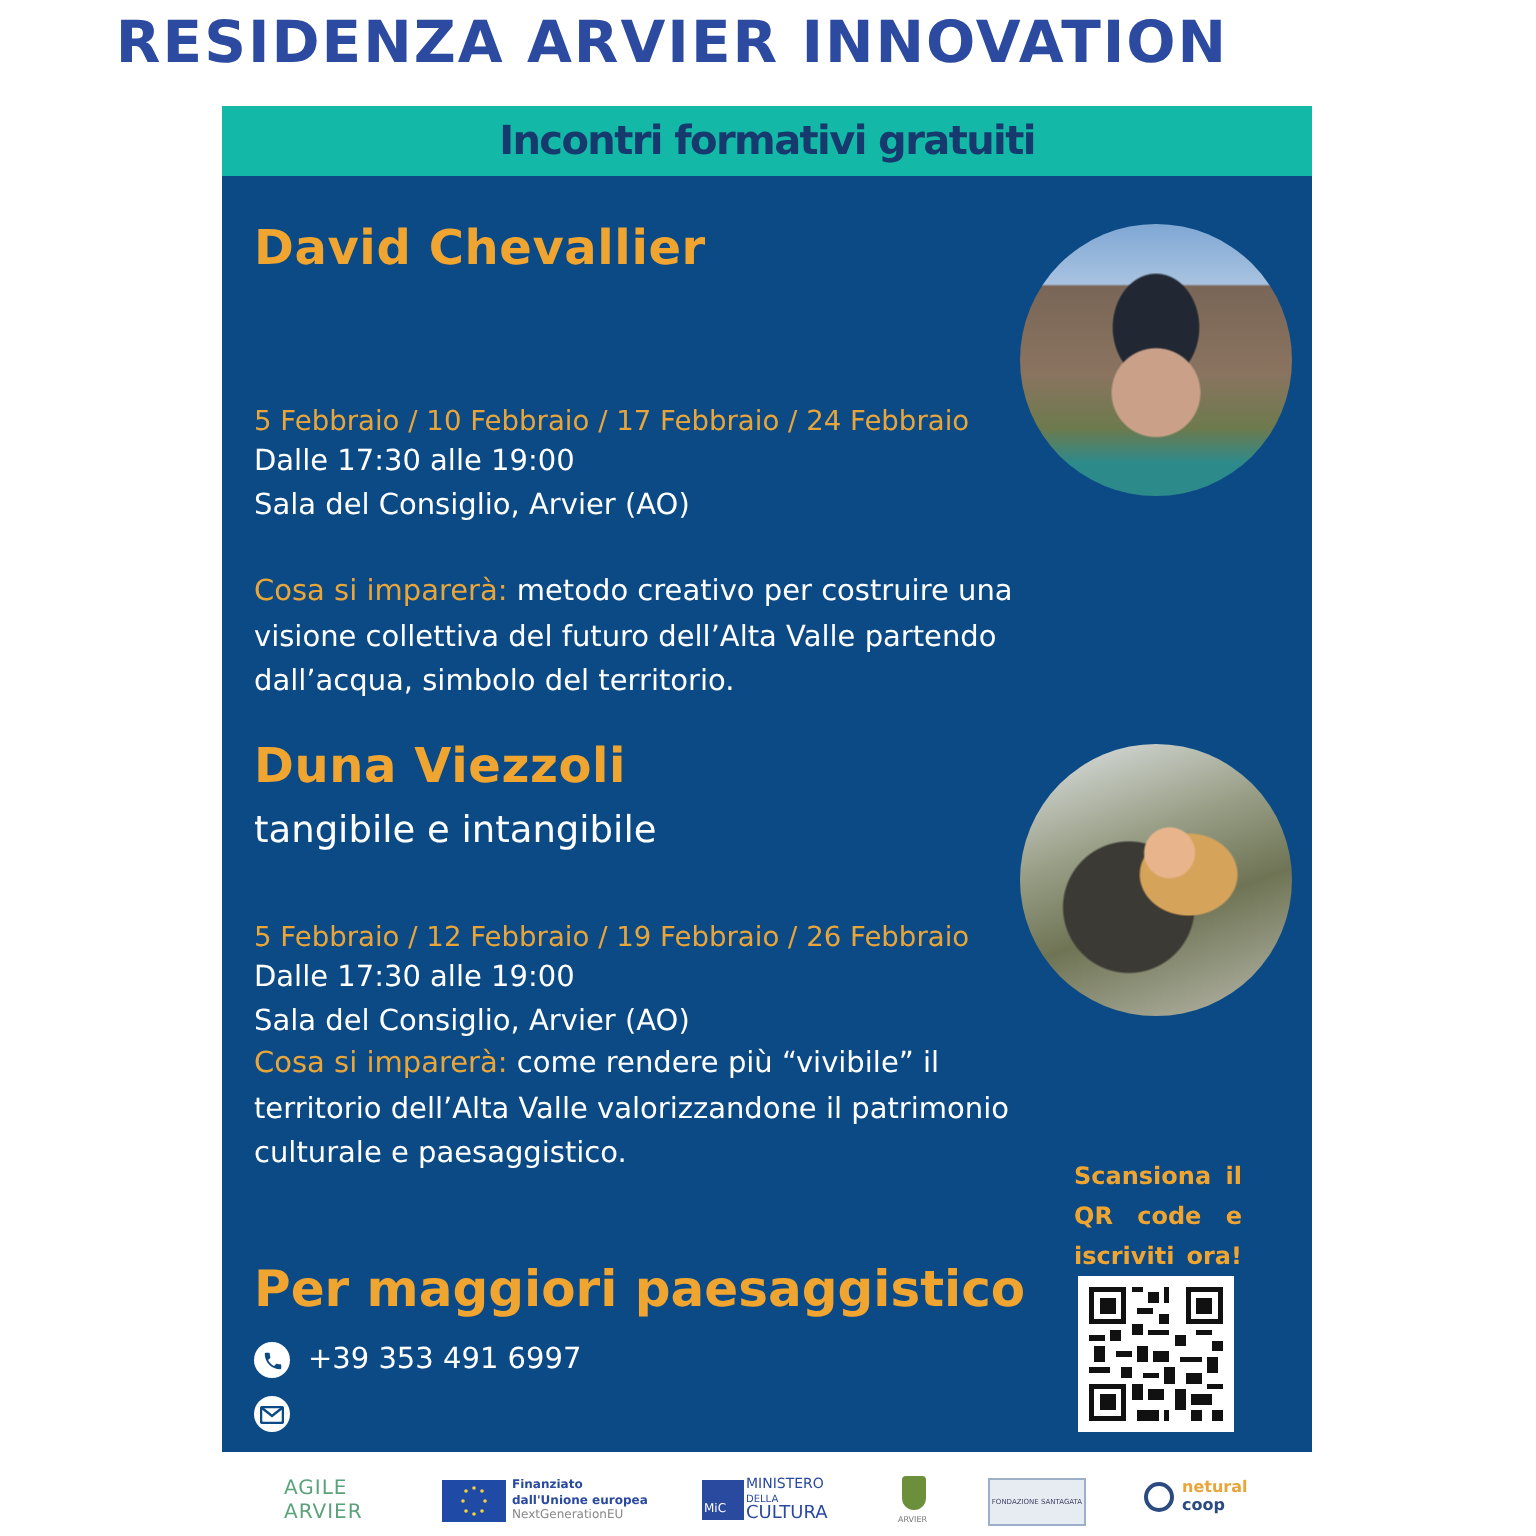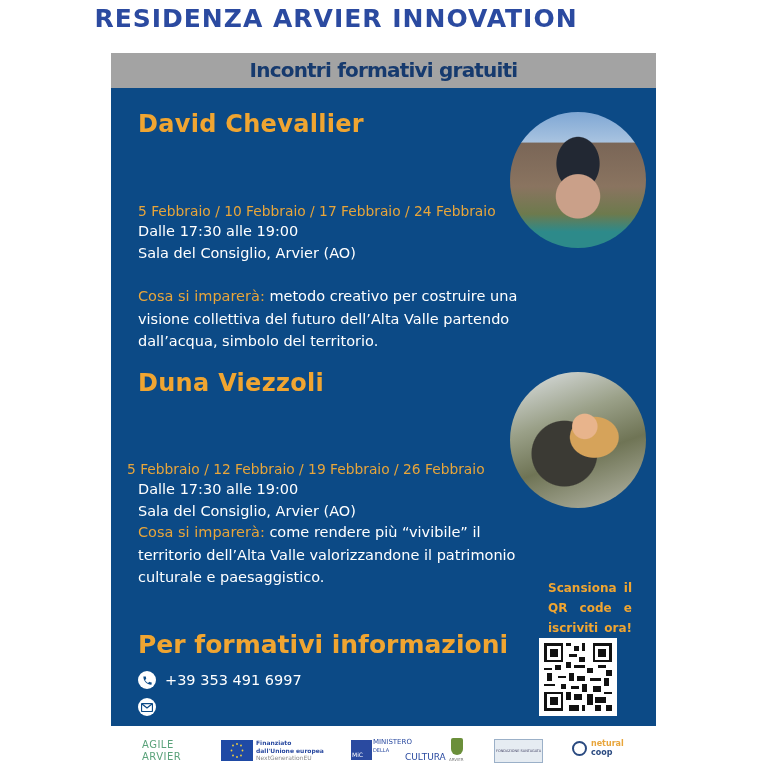--- a/index.html
+++ b/index.html
@@ -1,26 +1,26 @@
 <!DOCTYPE html>
 <html><head>
 <meta charset="utf-8">
 <style>
   html, body { margin:0; padding:0; }
   body { width:768px; height:768px; background:#ffffff; position:relative; overflow:hidden;
          font-family:"DejaVu Sans", sans-serif; }
   .title { position:absolute; left:0; top:4px; width:672px; text-align:center;
-           font-family:"DejaVu Sans", sans-serif; font-weight:bold; font-size:25px;
+           font-family:"DejaVu Sans", sans-serif; font-weight:bold; font-size:29px;
            letter-spacing:1px; color:#2b4aa0; }
-  .band { position:absolute; left:111px; top:53px; width:545px; height:35px; background:#a3a3a3;
+  .band { position:absolute; left:111px; top:53px; width:545px; height:35px; background:#14b8a6;
           text-align:center; line-height:35px; }
   .band span { font-family:"DejaVu Sans", sans-serif; font-weight:bold; font-size:20px;
                color:#163a6e; letter-spacing:-0.8px; }
   .panel { position:absolute; left:111px; top:88px; width:545px; height:638px; background:#0c4a86; }
-  .abs { position:absolute;margin-left:11px; }
+  .abs { position:absolute; }
   .speaker-name { color:#f0a531; font-weight:bold; font-size:24px; letter-spacing:0.3px; }
   .course-title { color:#ffffff; font-size:18.5px; line-height:29px; }
   .dates { color:#e8a53a; font-size:13.8px; }
   .info { color:#ffffff; font-size:14.5px; line-height:22px; }
   .desc { color:#ffffff; font-size:14.5px; line-height:22.5px; width:400px; }
   .desc .lbl { color:#e8a53a; }
   .photo { position:absolute; width:136px; height:136px; border-radius:50%; overflow:hidden; }
   .photo1 { left:510px; top:112px;
     background:
       radial-gradient(circle at 50% 62%, #caa089 0 20%, transparent 21%),
@@ -61,32 +61,33 @@
   <div>Dalle 17:30 alle 19:00</div>
   <div>Sala del Consiglio, Arvier (AO)</div>
 </div>
 <div class="abs desc" style="left:127px; top:285px;">
   <span class="lbl">Cosa si imparerà:</span><span> metodo creativo per costruire una visione collettiva del futuro dell’Alta Valle partendo dall’acqua, simbolo del territorio.</span>
 </div>
 <div class="photo photo1"></div>
 
 <div class="abs speaker-name" style="left:127px; top:369px;">Duna Viezzoli</div>
 <div class="abs course-title" style="left:127px; top:401px;">
+  <div>tangibile e intangibile</div>
 </div>
-<div class="abs dates" style="left:116px; top:461px;">5 Febbraio /  12 Febbraio / 19 Febbraio / 26 Febbraio</div>
+<div class="abs dates" style="left:127px; top:461px;">5 Febbraio /  12 Febbraio / 19 Febbraio / 26 Febbraio</div>
 <div class="abs info" style="left:127px; top:478px;">
   <div>Dalle 17:30 alle 19:00</div>
   <div>Sala del Consiglio, Arvier (AO)</div>
 </div>
 <div class="abs desc" style="left:127px; top:521px; width:380px;">
   <span class="lbl">Cosa si imparerà:</span><span> come rendere più “vivibile” il territorio dell’Alta Valle valorizzandone il patrimonio culturale e paesaggistico.</span>
 </div>
 <div class="photo photo2"></div>
 
-<div class="abs section-heading" style="left:127px; top:630px;">Per formativi informazioni</div>
+<div class="abs section-heading" style="left:127px; top:630px;">Per maggiori paesaggistico</div>
 <div class="abs contact" style="left:127px; top:671px;">
   <span class="ic">
     <svg width="11" height="11" viewBox="0 0 24 24">
         <path fill="#0c4a86" d="M6.6 10.8c1.4 2.8 3.8 5.1 6.6 6.6l2.2-2.2c.3-.3.7-.4 1-.2 1.1.4 2.3.6 3.6.6.6 0 1 .4 1 1V20c0 .6-.4 1-1 1C10.6 21 3 13.4 3 4c0-.6.4-1 1-1h3.5c.6 0 1 .4 1 1 0 1.3.2 2.5.6 3.6.1.3 0 .7-.2 1L6.6 10.8z"></path>
       </svg>
   </span>
   <span>+39 353 491 6997</span>
 </div>
 <div class="abs contact" style="left:127px; top:698px;">
   <span class="ic">
@@ -168,21 +169,21 @@
   </div>
   <div class="logo" style="left:256px; top:7px; font-size:6px; line-height:7.5px; color:#2a4aa0;">
     <div style="font-weight:bold;">Finanziato</div>
     <div style="font-weight:bold;">dall'Unione europea</div>
     <div style="color:#888;">NextGenerationEU</div>
   </div>
   <div class="logo" style="left:351px; top:8px; width:20px; height:20px; background:#2a4aa0; color:#fff; font-size:6px; text-align:left; line-height:30px; padding-left:1px;">MiC</div>
   <div class="logo" style="left:373px; top:7px; font-size:7px; line-height:7.5px; color:#2a4aa0;">
     <div>MINISTERO</div>
     <div style="font-size:5px;">DELLA</div>
-    <div style="font-size:9px;padding-left:32px;">CULTURA</div>
+    <div style="font-size:9px;">CULTURA</div>
   </div>
   <div class="logo" style="left:451px; top:6px; width:12px; height:17px; background:#6b8f3a; border-radius:2px 2px 6px 6px;"></div>
   <div class="logo" style="left:449px; top:25px; font-size:4px; color:#777;">ARVIER</div>
   <div class="logo" style="left:494px; top:7px; width:47px; height:22px; background:#e6ecf2; border:1px solid #9bb0c8; font-size:3.5px; color:#446; line-height:22px; text-align:center; overflow:hidden;">FONDAZIONE SANTAGATA</div>
   <div class="logo" style="left:572px; top:9px; width:15px; height:15px; border:2px solid #2a4a80; border-radius:50%; box-sizing:border-box;"></div>
   <div class="logo" style="left:591px; top:7px; font-size:8px; line-height:9px; font-weight:bold;">
     <div style="color:#e8a53a;">netural</div>
     <div style="color:#2a4a80;">coop</div>
   </div>
 </div>

